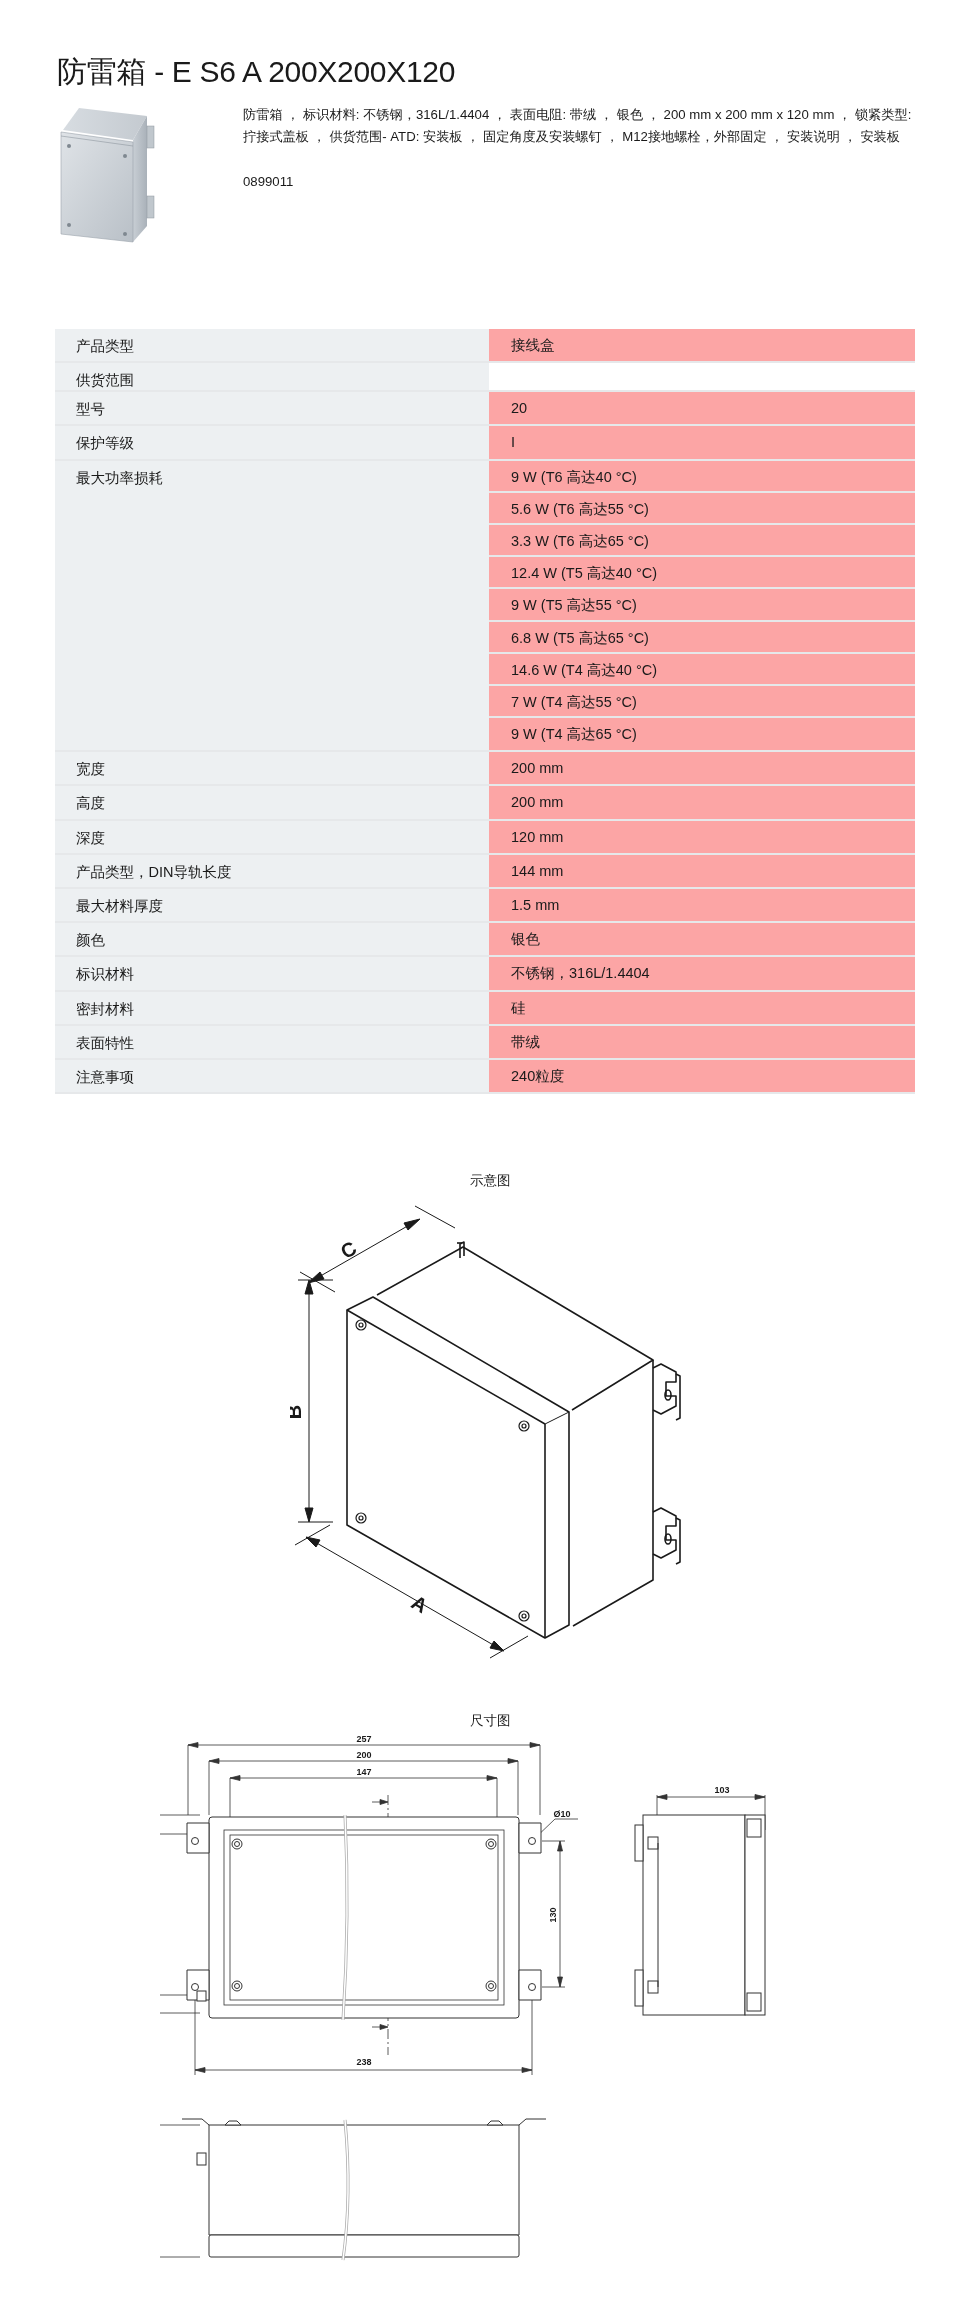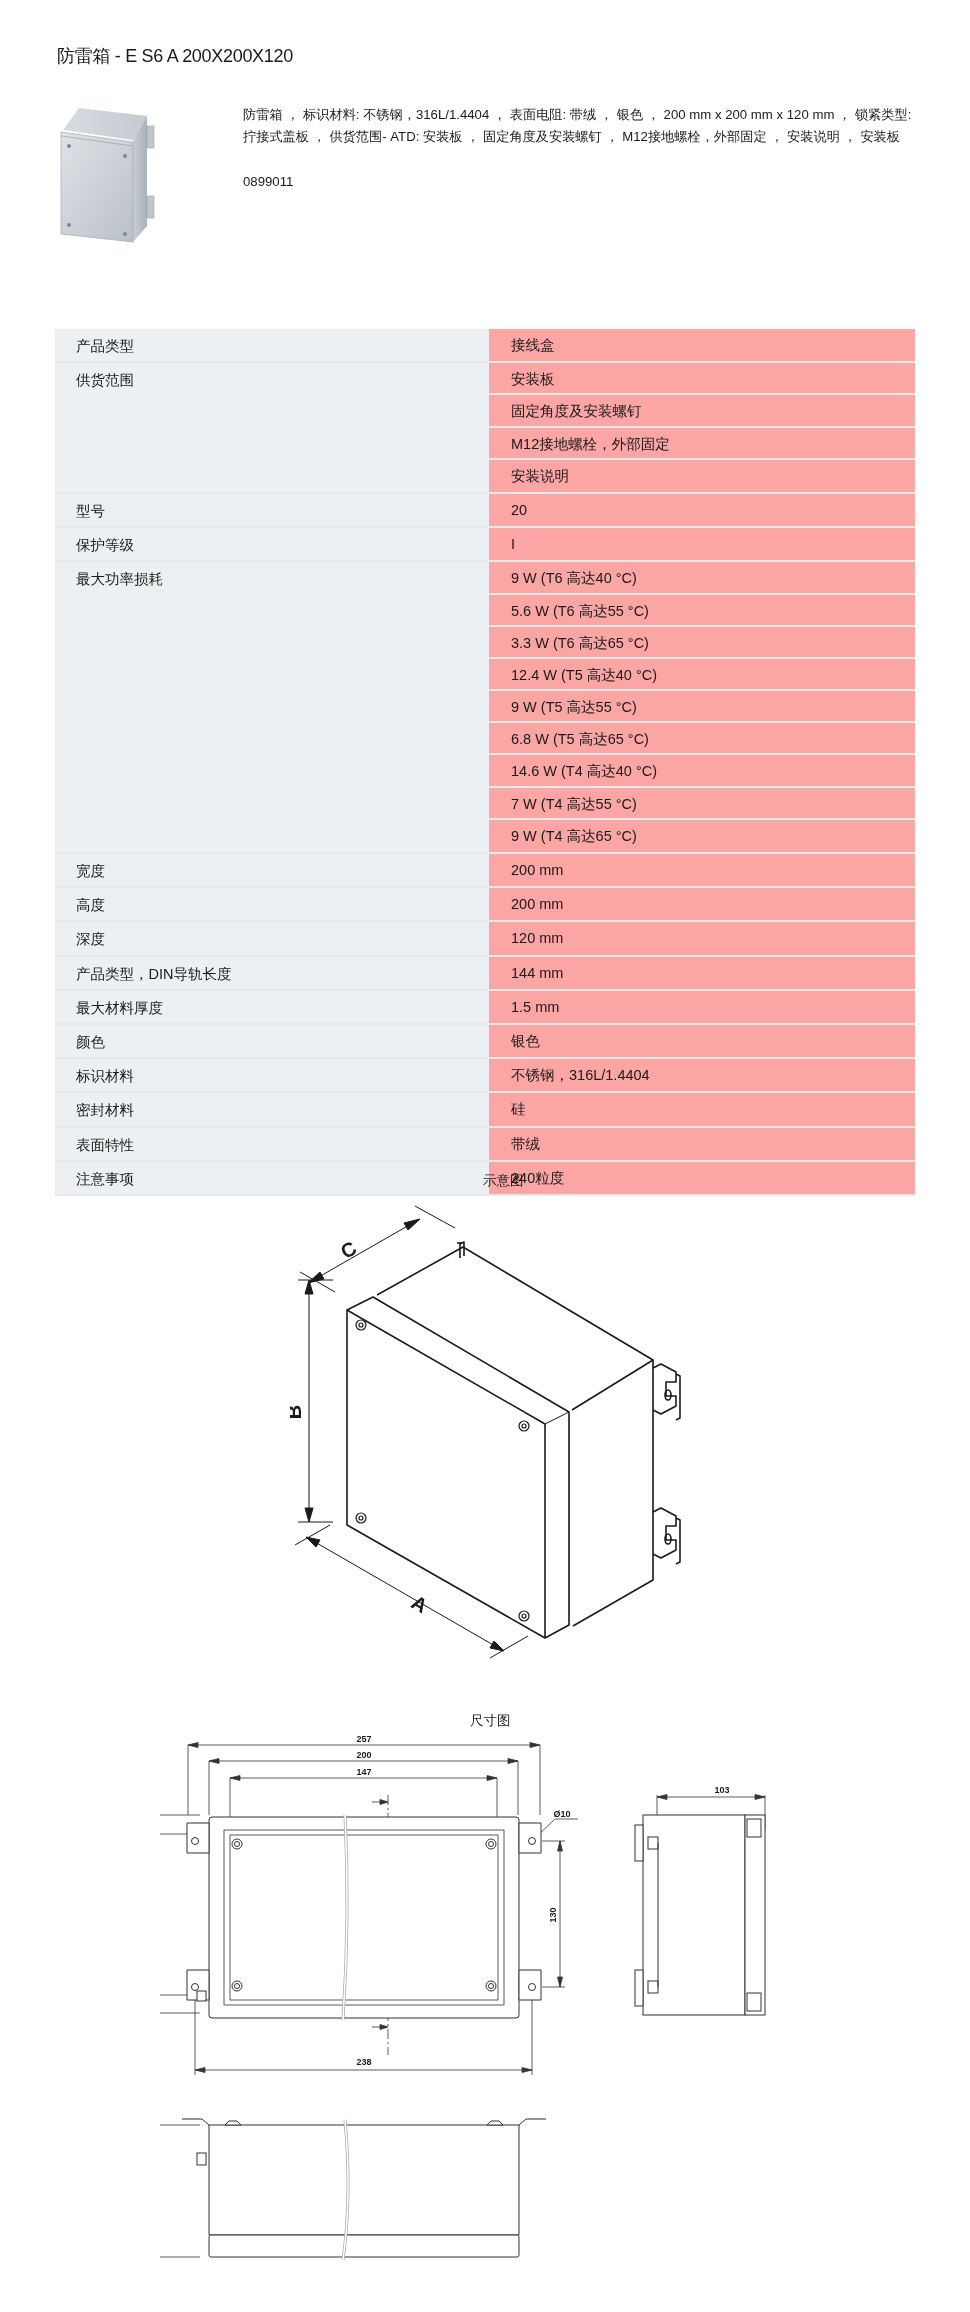--- a/index.html
+++ b/index.html
@@ -1,19 +1,19 @@
 <!DOCTYPE html>
 <html><head>
 <meta charset="utf-8">
 <style>
   * { box-sizing: border-box; margin: 0; padding: 0; }
   html, body { width: 970px; height: 2312px; background: #ffffff; overflow: hidden; }
   body { position: relative; font-family: "Liberation Sans", "DejaVu Sans", sans-serif; color: #1a1a1a; }
 
-  .title { position: absolute; left: 57px; top: 44px; font-size: 18px; font-weight: 400; letter-spacing: -0.3px; color: #1a1a1a; white-space: nowrap; }
+  .title { position: absolute; left: 57px; top: 52px; font-size: 30px; font-weight: 400; letter-spacing: -0.3px; color: #1a1a1a; white-space: nowrap; }
 
   .product-img { position: absolute; left: 55px; top: 100px; width: 150px; height: 160px; }
 
   .desc { position: absolute; left: 243px; top: 104px; width: 680px; font-size: 13.2px; line-height: 21.5px; color: #1a1a1a; }
   .code { position: absolute; left: 243px; top: 174px; font-size: 13.2px; color: #1a1a1a; }
 
   .spec-table { position: absolute; left: 55px; top: 306px; width: 860px; margin-top: 23px; }
   .spec-group { display: flex; border-bottom: 2px solid #e6e8ea; }
   .spec-label { width: 434px; background: #edf0f2; padding-left: 21px; font-size: 14.5px; color: #1a1a1a; padding-top: 8px; }
   .spec-values { flex: 1; background: #fca5a5; }
@@ -61,26 +61,20 @@
 
 <div class="spec-table">
   <div class="spec-group">
     <div class="spec-label">产品类型</div>
     <div class="spec-values">
         <div class="spec-value">接线盒</div>
       </div>
   </div>
   <div class="spec-group">
     <div class="spec-label">供货范围</div>
-    <div class="spec-values">
-      <div class="spec-value">安装板</div>
-      <div class="spec-value">固定角度及安装螺钉</div>
-      <div class="spec-value">M12接地螺栓，外部固定</div>
-      <div class="spec-value">安装说明</div>
-    </div>
   </div>
   <div class="spec-group">
     <div class="spec-label">型号</div>
     <div class="spec-values">
         <div class="spec-value">20</div>
       </div>
   </div>
   <div class="spec-group">
     <div class="spec-label">保护等级</div>
     <div class="spec-values">
@@ -156,21 +150,21 @@
       </div>
   </div>
   <div class="spec-group">
     <div class="spec-label">注意事项</div>
     <div class="spec-values">
         <div class="spec-value">240粒度</div>
       </div>
   </div>
 </div>
 
-<div class="caption" style="left:470px; top:1172px;margin-left:13px;">示意图</div>
+<div class="caption" style="left:470px; top:1172px;">示意图</div>
 
 <svg style="position:absolute; left:290px; top:1200px;" width="420" height="480" viewBox="0 0 420 480">
   <g fill="none" stroke="#1a1a1a" stroke-width="1.6" stroke-linejoin="round">
 
     <polygon points="57,110 83,97 279,212 279,425 255,438 57,325"></polygon>
     <line x1="57" y1="110" x2="255" y2="224"></line>
     <line x1="255" y1="224" x2="255" y2="438"></line>
     <line x1="255" y1="224" x2="279" y2="212" stroke-width="1"></line>
 
     <polyline points="87,95 173,47 363,160 282,210"></polyline>

